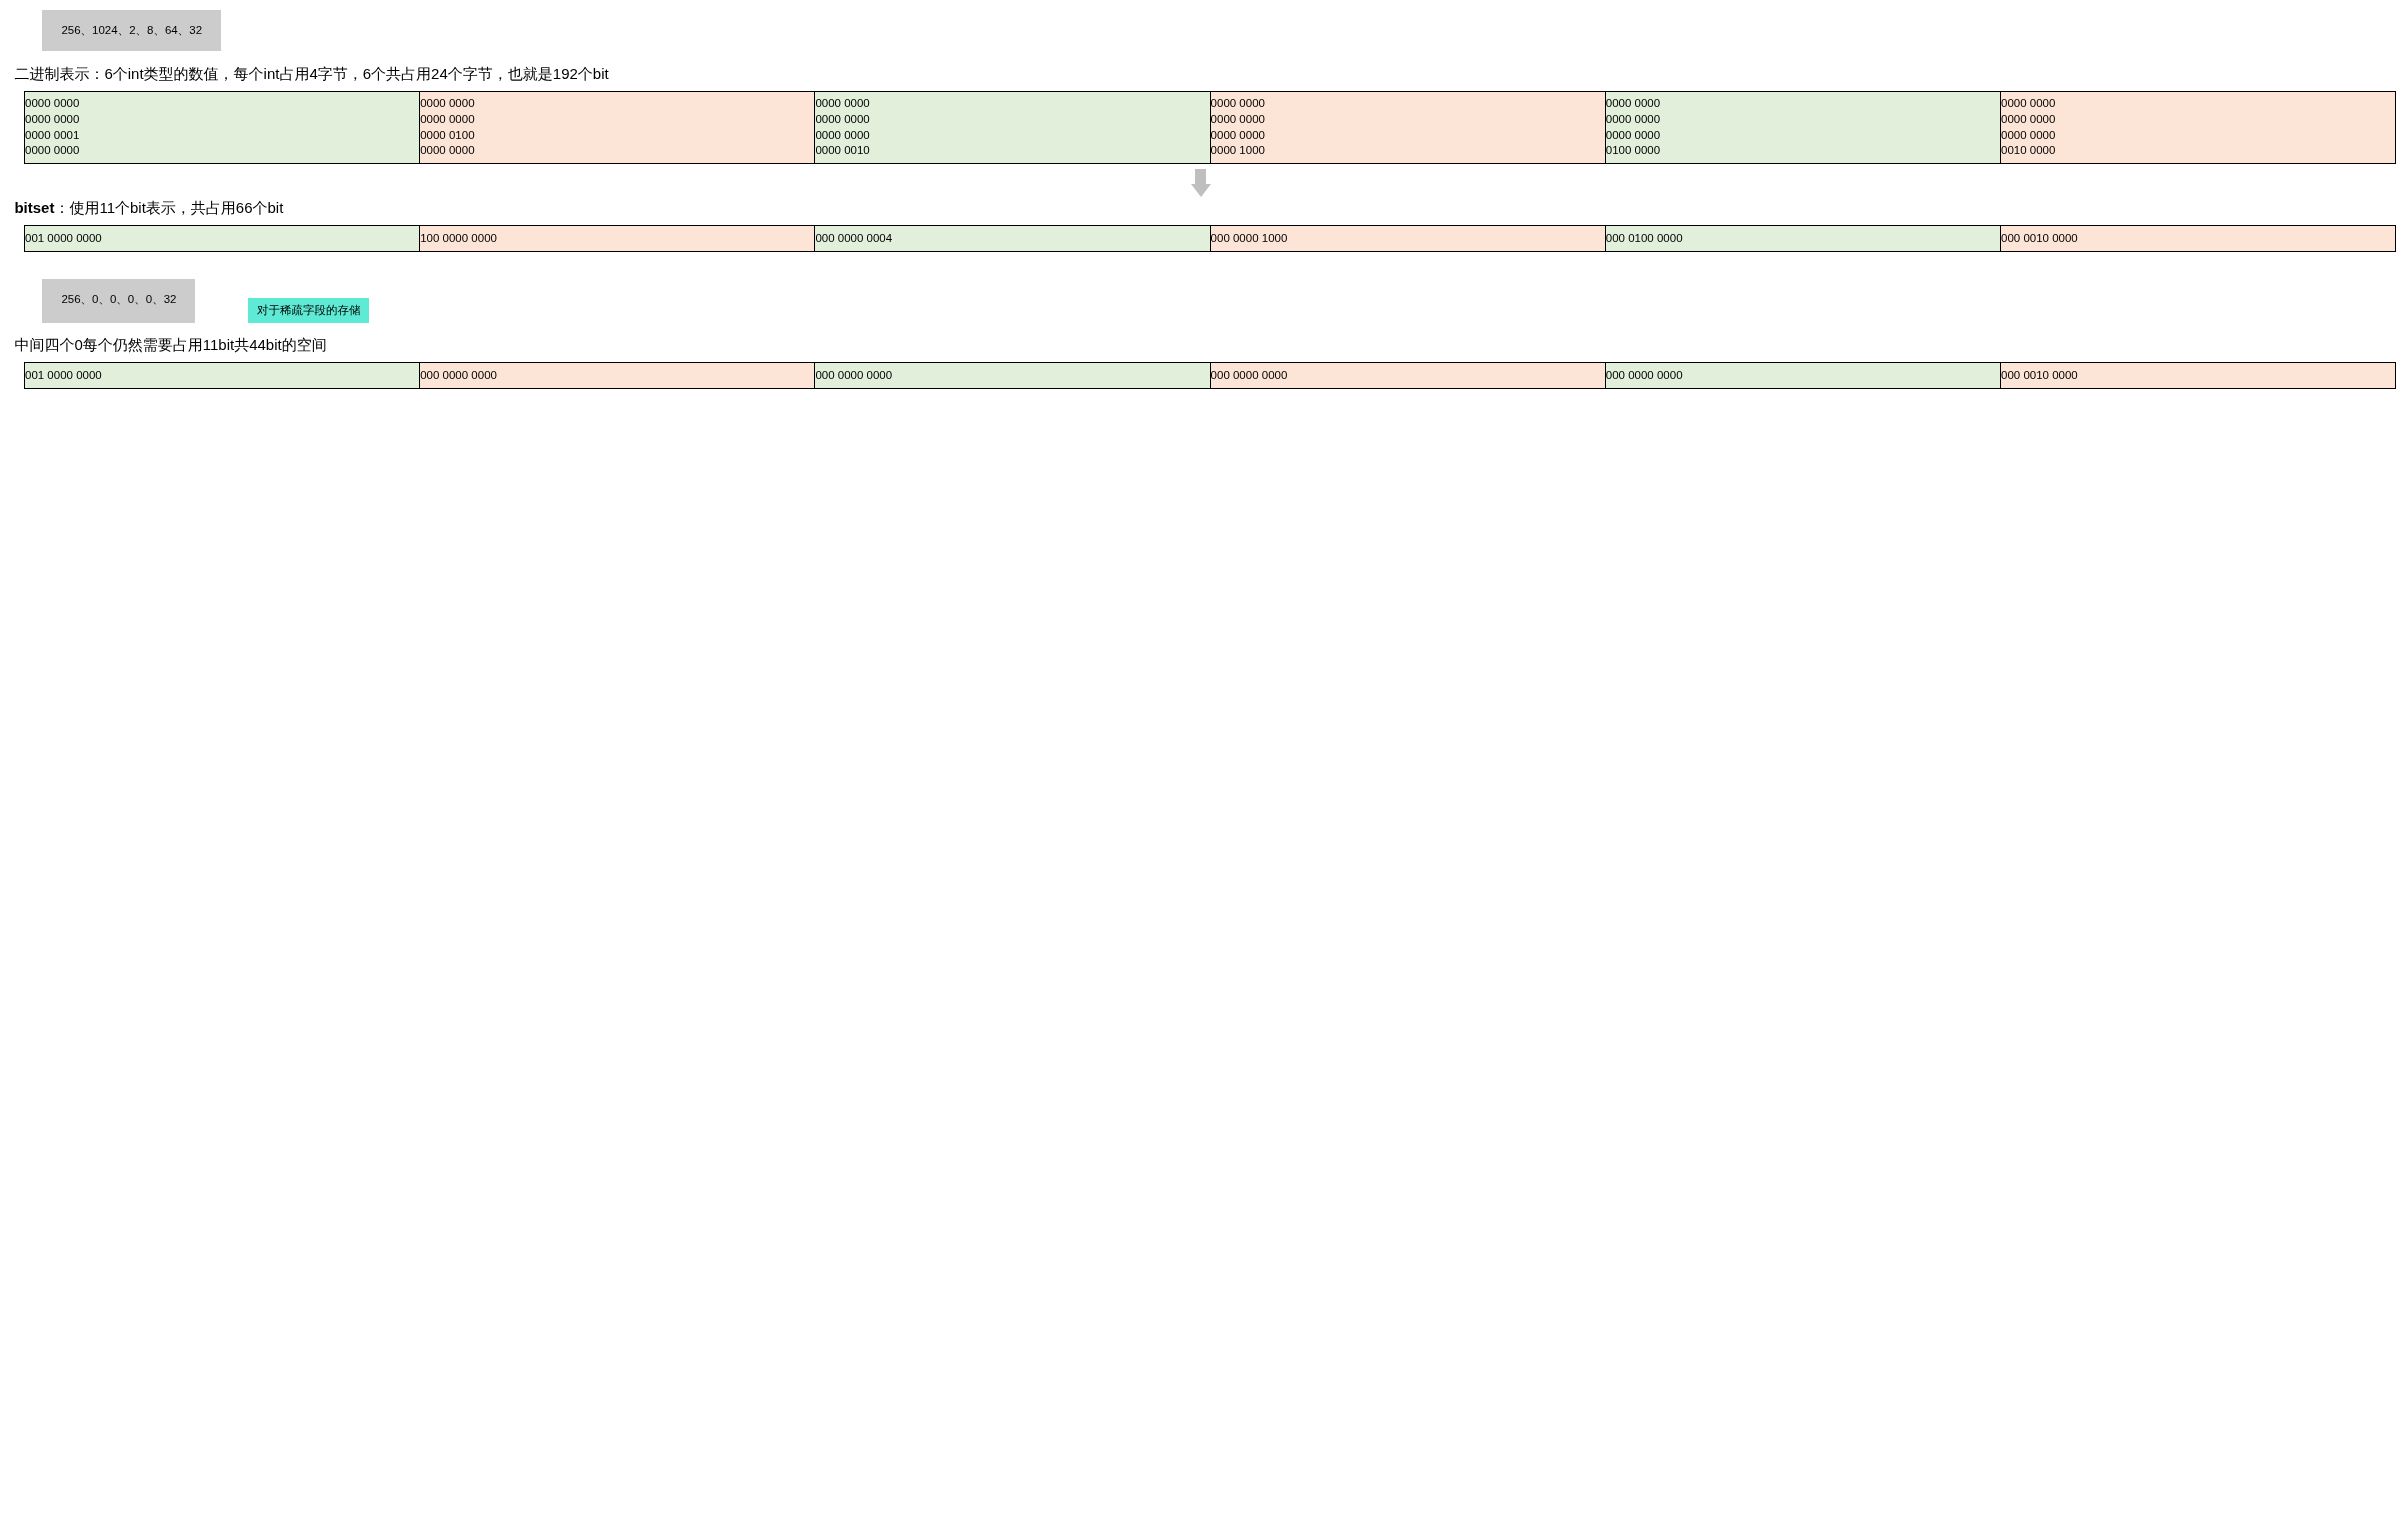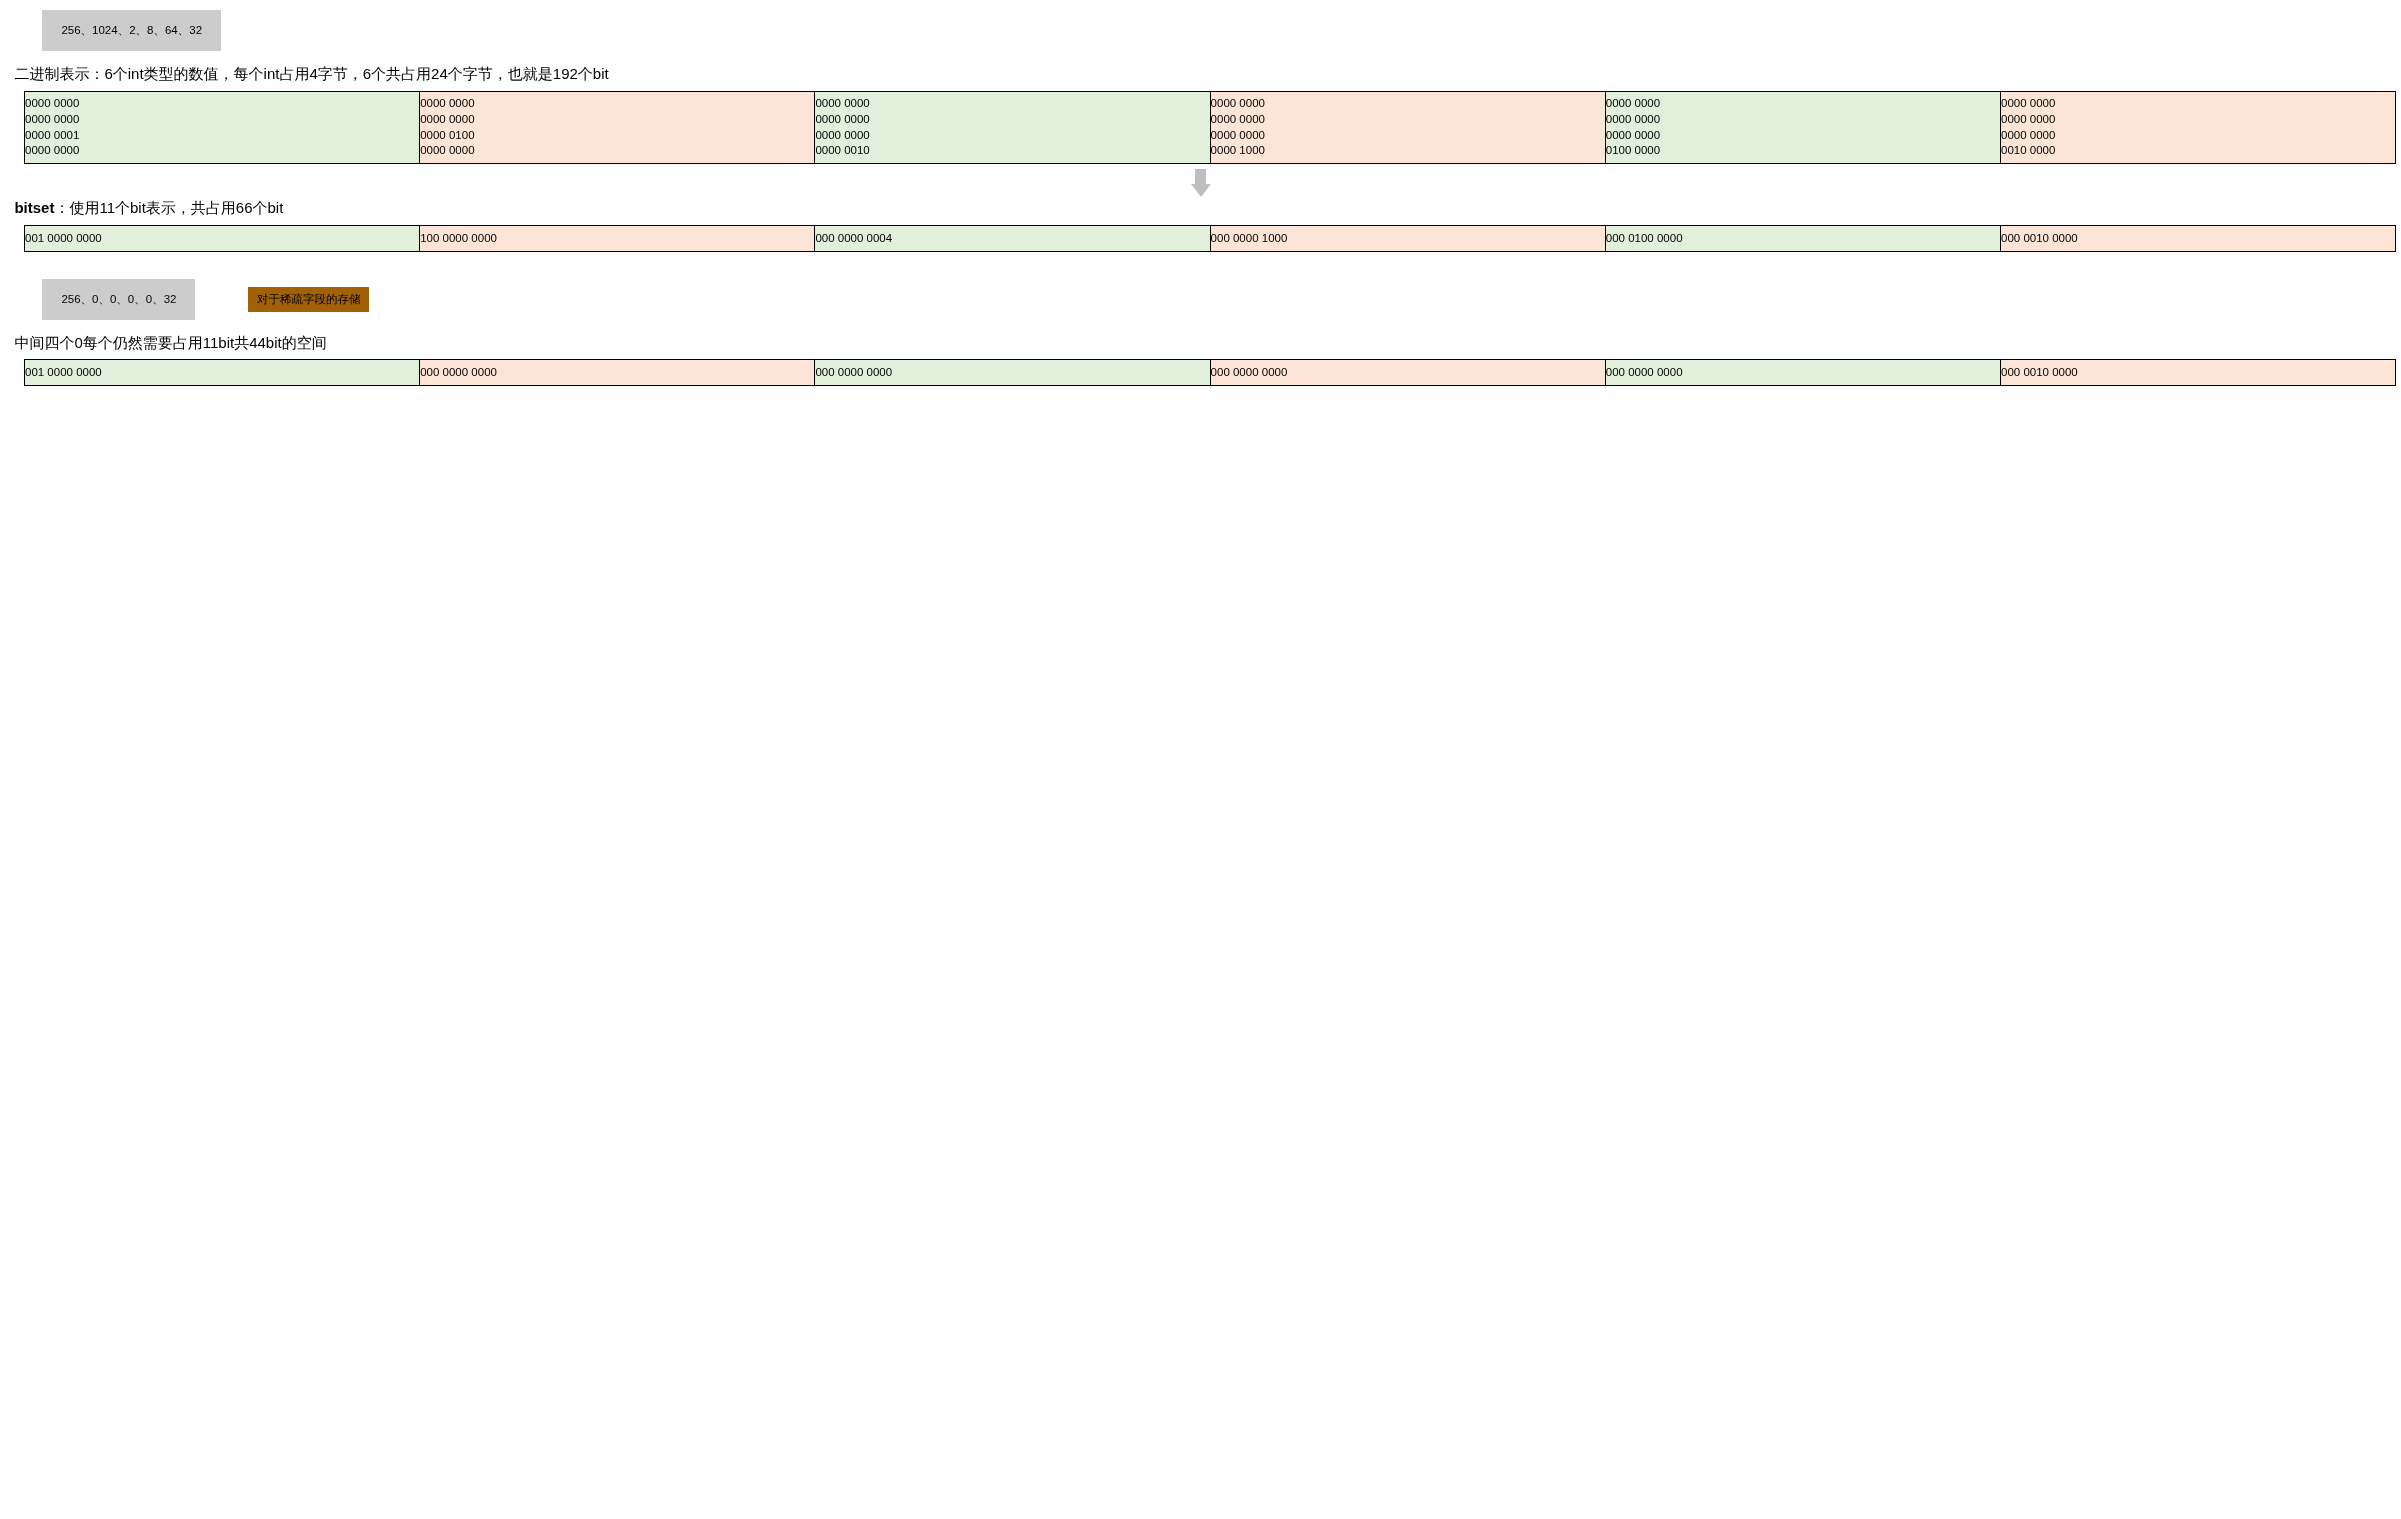--- a/index.html
+++ b/index.html
@@ -51,27 +51,27 @@
     border-right: 10.6px solid transparent;
     border-top: 13.4px solid #bfbfbf;
     position: relative;
   }
   .arrow-stem {
     width: 10.6px; height: 14.4px; background: #bfbfbf;
     margin: 0 auto;
   }
   .arrow-col { display:flex; flex-direction:column; align-items:center; }
   .pink-box {
-    background: #a16207;
+    background: #5eead4;
     padding: 4.8px 8.6px;
     display: inline-block;
+    margin-top: 19px;
   }
   .example2-row {
     display: flex;
-    align-items: center;
     gap: 53px;
     margin: 27px 0 13.4px 28px;
   }
 </style>
 </head>
 <body>
 
 
 
 

